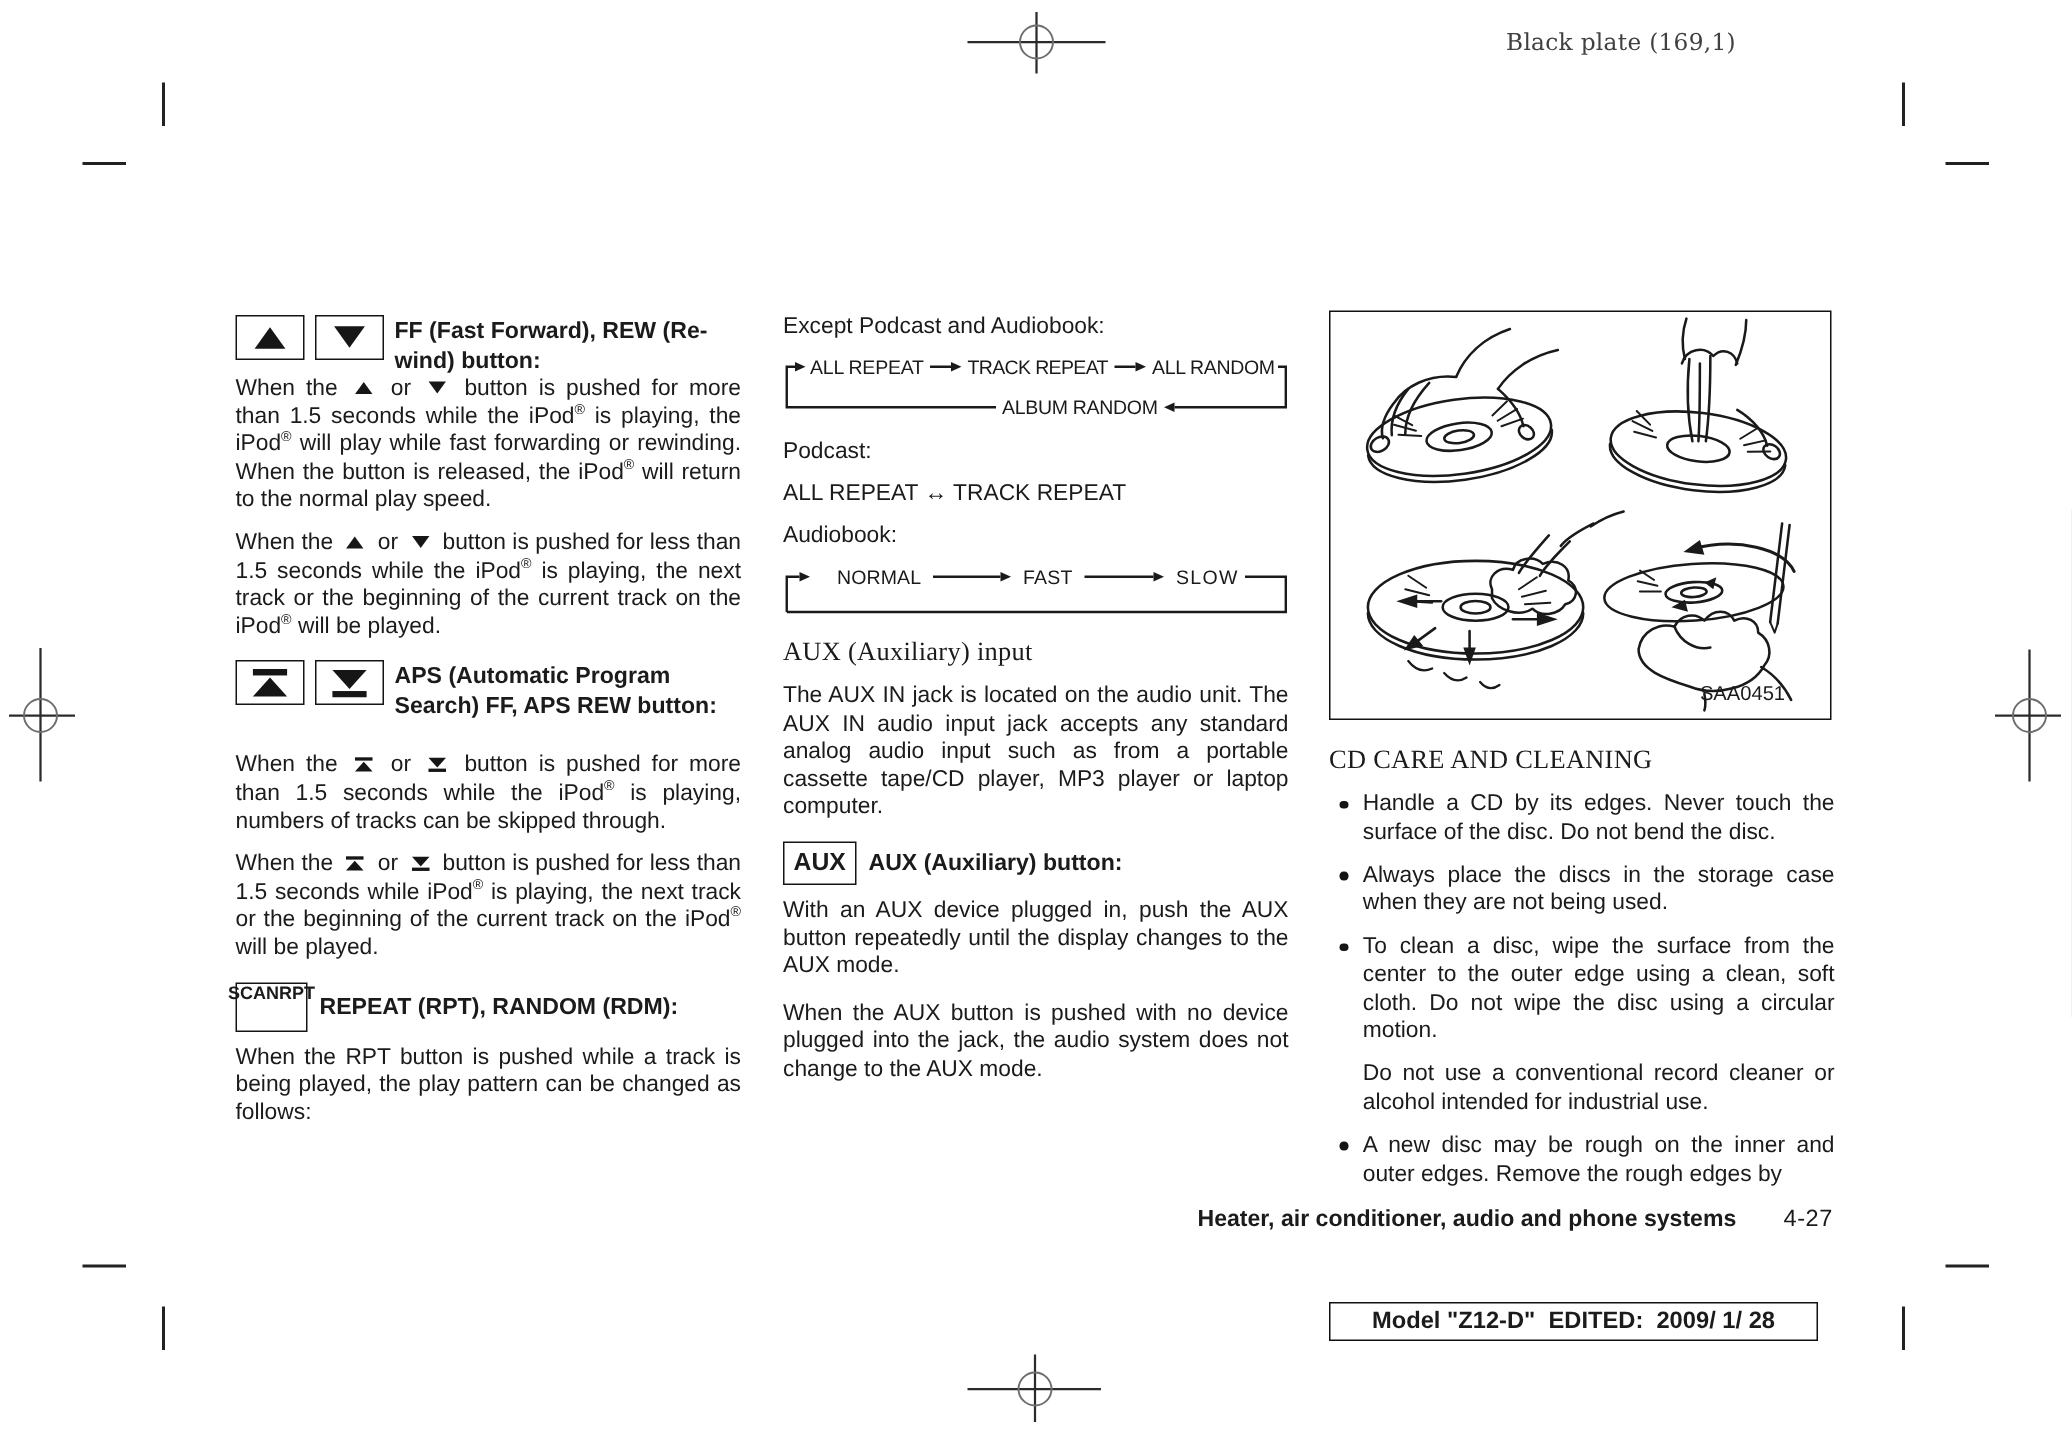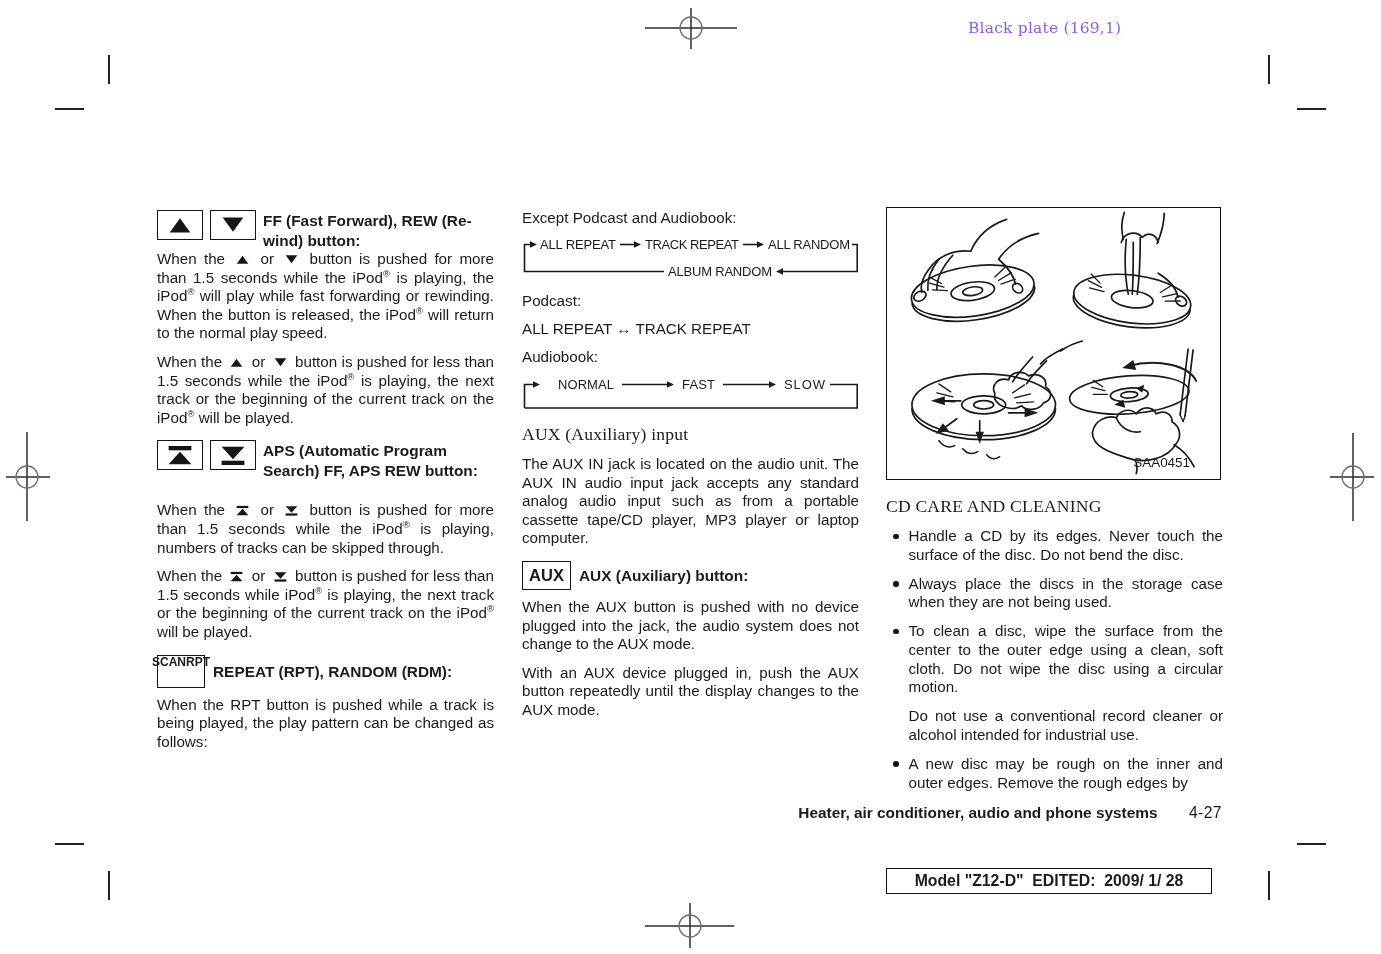--- a/index.html
+++ b/index.html
@@ -1,20 +1,20 @@
 <!DOCTYPE html>
 <html><head>
 <meta charset="utf-8">
 <style>
   html,body{margin:0;padding:0;background:#e8e8e8;}
   .page{position:relative;width:1381px;height:954px;background:#ffffff;overflow:hidden;
         font-family:"Liberation Sans",sans-serif;color:#1b1b1b;margin:0 auto;}
   .regmarks{position:absolute;left:0;top:0;pointer-events:none;}
-  .header-note{position:absolute;left:968px;top:19px;font-family:"DejaVu Serif",serif;
-        font-size:15.5px;letter-spacing:0.2px;color:#8b5cf6;}
+  .header-note{position:absolute;left:1004px;top:19px;font-family:"DejaVu Serif",serif;
+        font-size:15.5px;letter-spacing:0.2px;color:#404040;}
   .col{position:absolute;width:337px;}
   #col-left{left:157px;top:210px;}
   #col-mid{left:522px;top:208px;}
   #col-right{left:886px;top:207px;width:337px;}
   p.body{font-size:15.2px;line-height:18.6px;text-align:justify;margin:0 0 10px 0;}
   sup.reg{font-size:9.5px;line-height:0;vertical-align:super;}
   svg.tri{width:13px;height:9px;display:inline-block;margin:0 4px;vertical-align:0px;fill:#161616;}
   svg.tribar{height:11.5px;vertical-align:-1px;}
   .headrow{display:flex;align-items:flex-start;margin:0 0 0 0;}
   .keybox{flex:none;width:44px;height:28px;border:1.9px solid #141414;display:flex;
@@ -193,22 +193,22 @@
       <path class="ln" d="M308,9.5 H335.2 V33 H2.5"></path>
     </svg>
 
     <div class="sect-head">AUX (Auxiliary) input</div>
     <p class="body gap13">The AUX IN jack is located on the audio unit. The AUX IN audio input jack accepts any standard analog audio input such as from a portable cassette tape/CD player, MP3 player or laptop computer.</p>
 
     <div class="headrow h3row">
       <span class="auxbox">AUX</span>
       <div class="headtext">AUX (Auxiliary) button:</div>
     </div>
+    <p class="body gap13">With an AUX device plugged in, push the AUX button repeatedly until the display changes to the AUX mode.</p>
     <p class="body">When the AUX button is pushed with no device plugged into the jack, the audio system does not change to the AUX mode.</p>
-    <p class="body gap13">With an AUX device plugged in, push the AUX button repeatedly until the display changes to the AUX mode.</p>
   </div>
 
   <div class="col" id="col-right">
     <div class="figure">
       <svg width="330" height="268" viewBox="0 0 331 266">
         <g class="fig-strokes">
 
           <g transform="rotate(-8 86 82)">
             <ellipse cx="86" cy="82" rx="62" ry="25"></ellipse>
             <path d="M24,86 A62,25 0 0 0 148,86"></path>

